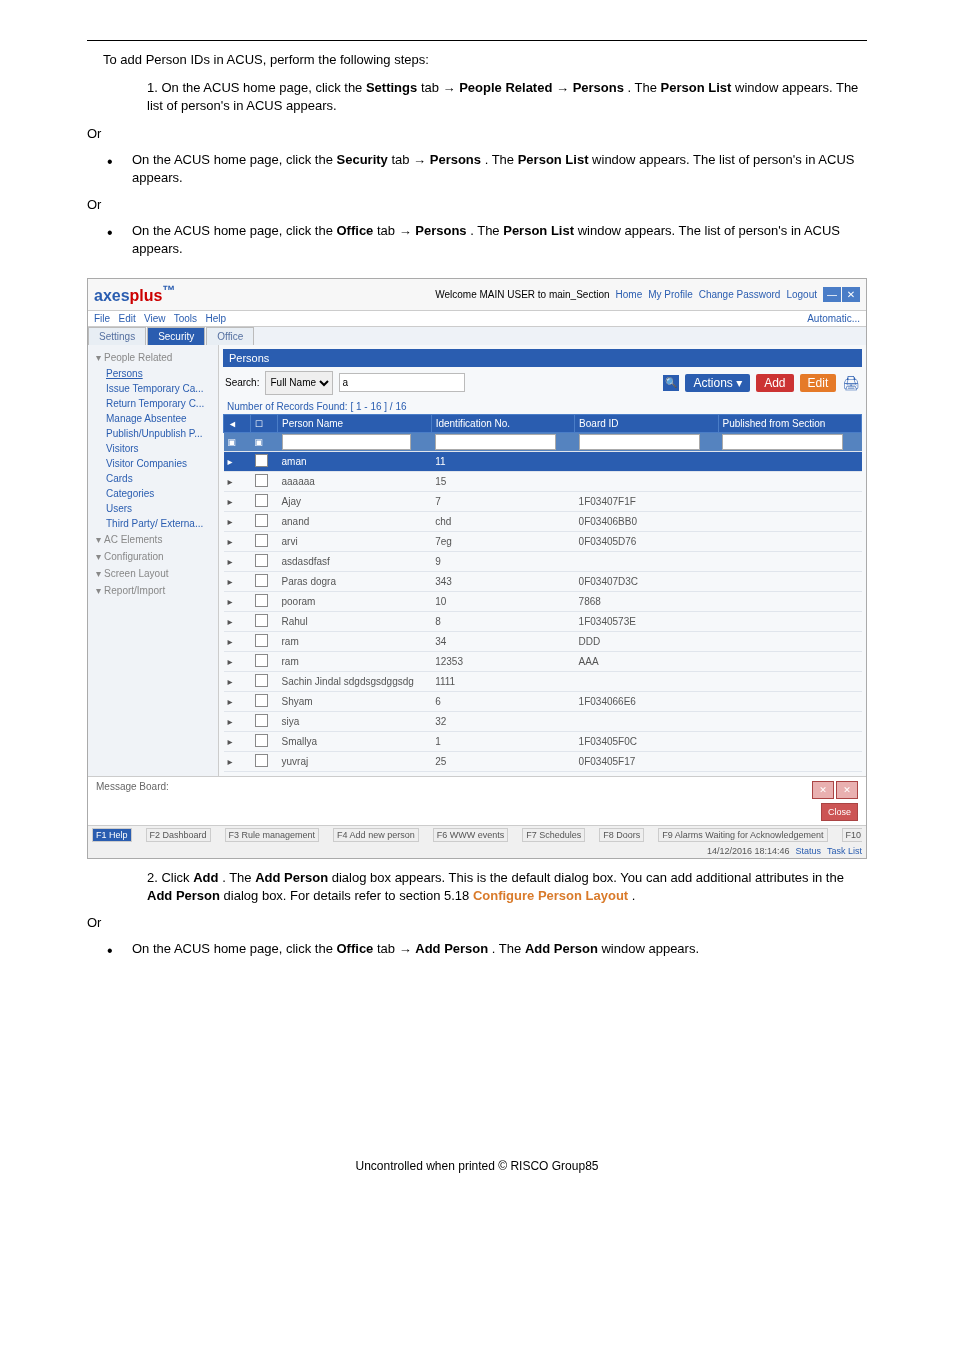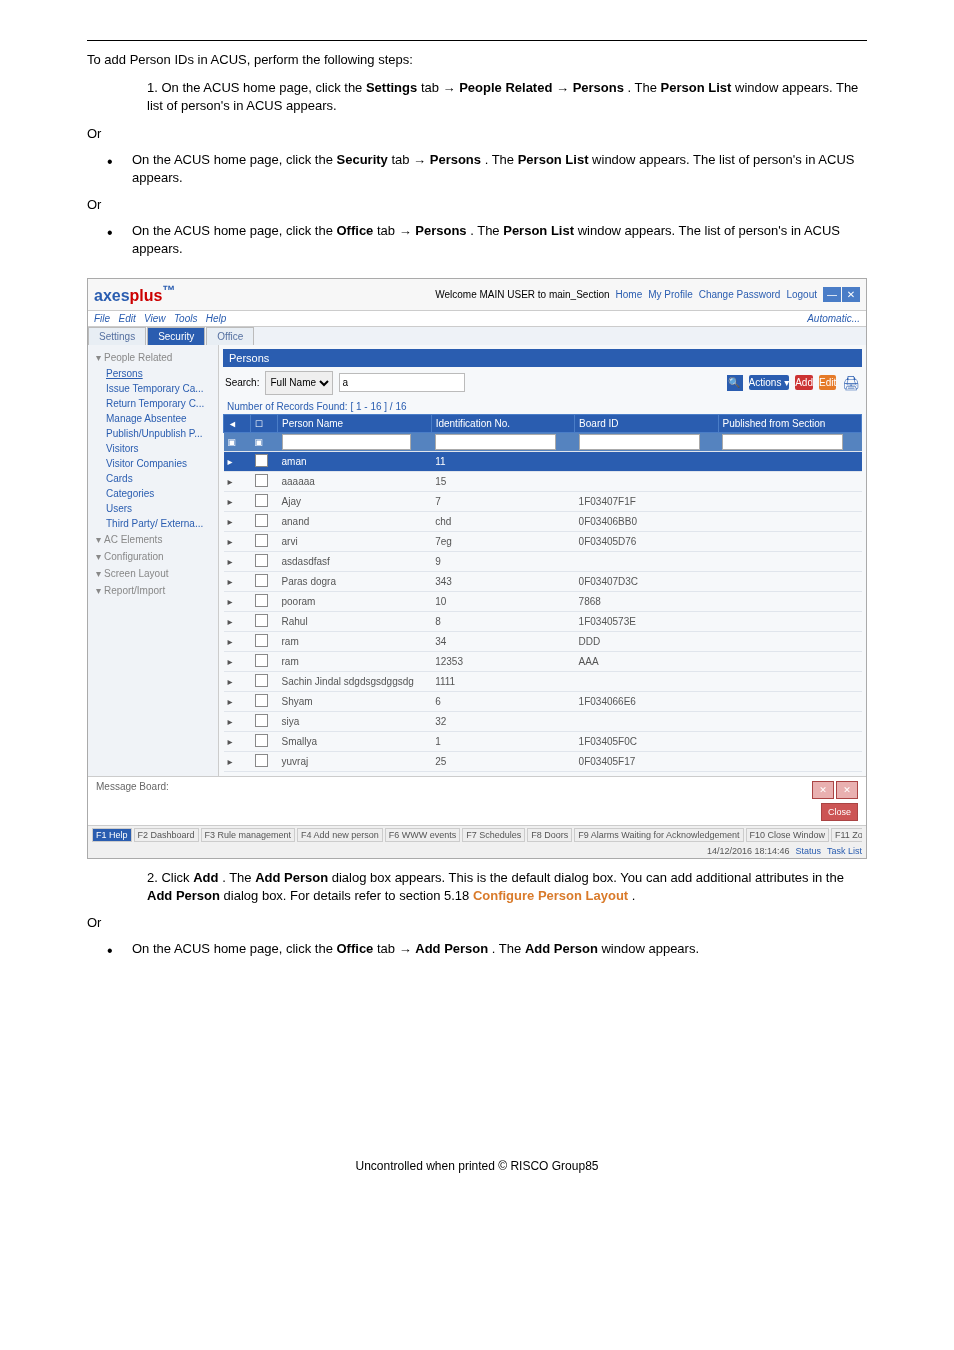--- a/index.html
+++ b/index.html
@@ -20,21 +20,21 @@
       border-top: 1px solid #000;
       margin: 0 0 4px 0;
     }
     .header-right {
       text-align: right;
       font-size: 12px;
       margin-bottom: 40px;
     }
     .body-text {
       font-size: 13px;
-      margin: 10px 0;
+      margin: 10px 16px;
       line-height: 1.4;
     }
     .numbered-item {
       margin: 10px 0 10px 60px;
       line-height: 1.4;
     }
     .or-text {
       margin: 10px 0;
     }
     .bullet-item {
@@ -98,21 +98,20 @@
       align-items: center;
       justify-content: center;
     }
     .ss-menubar {
       padding: 2px 6px;
       color: #2a5db0;
       font-size: 10px;
       border-bottom: 1px solid #ccc;
       display: flex;
       justify-content: space-between;
-      font-style: italic;
     }
     .ss-tabs {
       display: flex;
       background: #eef2f7;
       padding: 0;
       gap: 0;
       font-size: 10px;
     }
     .ss-tab {
       padding: 3px 10px;
@@ -178,22 +177,22 @@
       border: 1px solid #bbb;
     }
     .ss-search-row select {
       font-size: 10px;
       height: 24px;
       border: 1px solid #bbb;
     }
     .ss-btn {
       background: #c33;
       color: #fff;
-      padding: 2px 0;
-      font-size: 10px;
+      padding: 2px 8px;
+      font-size: 12px;
       border-radius: 2px;
       cursor: pointer;
     }
     .ss-btn.blue { background: #2a5db0; }
     .ss-btn.orange { background: #e57a28; }
     .ss-search-icon {
       width: 16px;
       height: 16px;
       background: #2a5db0;
       color: #fff;
@@ -292,21 +291,21 @@
       display: flex;
       justify-content: space-between;
       background: #f0f0f0;
       border-top: 1px solid #ccc;
       font-size: 9px;
       color: #555;
       padding: 2px 4px;
     }
     .ss-fkeys {
       display: flex;
-      gap: 2px;
+      gap: 14px;
       flex-wrap: nowrap;
       overflow: hidden;
       text-align: right;
     }
     .ss-fkey {
       padding: 1px 3px;
       background: #eee;
       border: 1px solid #ccc;
       white-space: nowrap;
     }

